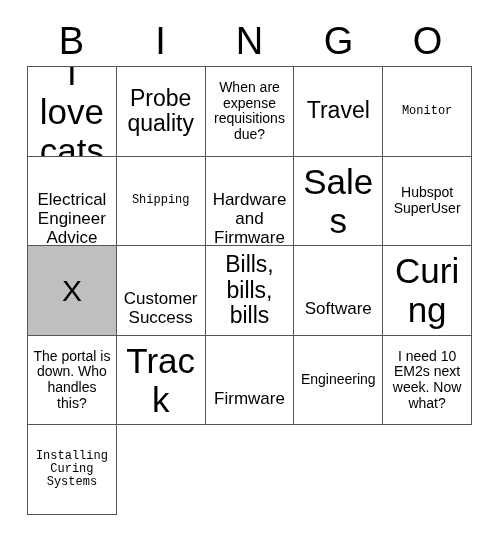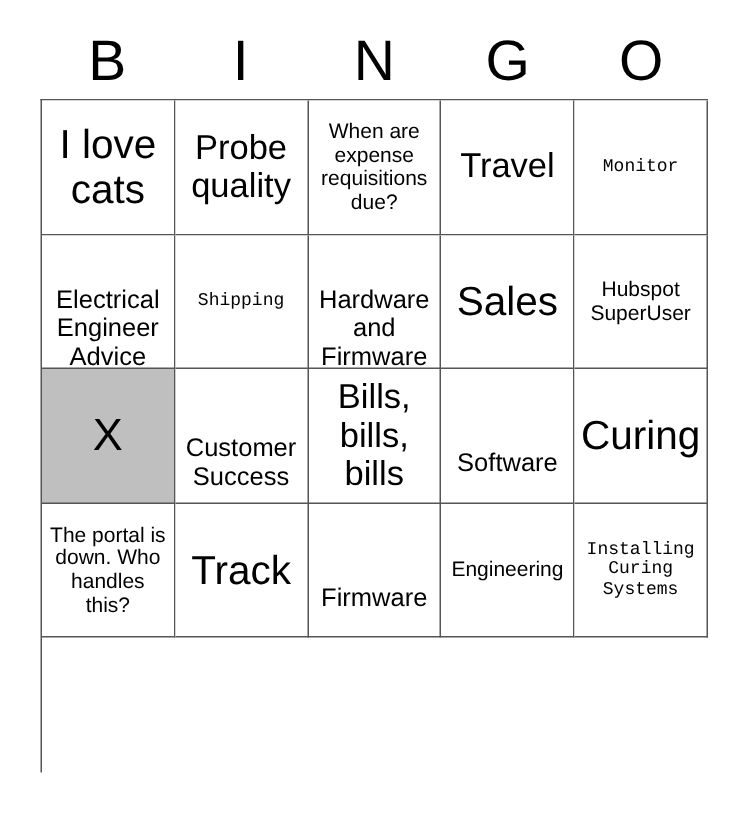--- a/index.html
+++ b/index.html
@@ -75,21 +75,21 @@
   .cell-text {
     display: block;
     width: 100%;
     line-height: 1.12;
     word-wrap: break-word;
     overflow-wrap: break-word;
     hyphens: none;
   }
 
   
-  .sz-xxl .cell-text { font-size: 27px; }
+  .sz-xxl .cell-text { font-size: 35px; }
   .sz-xl  .cell-text { font-size: 23px; }
   .sz-lg  .cell-text { font-size: 12px; font-family: Liberation Mono, monospace; }
   .sz-md  .cell-text { font-size: 17px; margin-top: 36px; }
   .sz-sm  .cell-text { font-size: 14px; }
   .sz-xs  .cell-text { font-size: 12.5px; }
 
   .free-space {
     background: #bfbfbf;
   }
   .free-space .cell-text {
@@ -165,18 +165,21 @@
 
     <div class="cell sz-xxl">
       <span class="cell-text">Track</span>
     </div>
     <div class="cell sz-md">
       <span class="cell-text">Firmware</span>
     </div>
     <div class="cell sz-sm">
       <span class="cell-text">Engineering</span>
     </div>
+    <div class="cell sz-sm">
+      <span class="cell-text">I need 10 EM2s next week. Now what?</span>
+    </div>
     <div class="cell sz-lg">
       <span class="cell-text">Installing Curing Systems</span>
     </div>
 
   </div>
 </div>
 
 </body></html>

